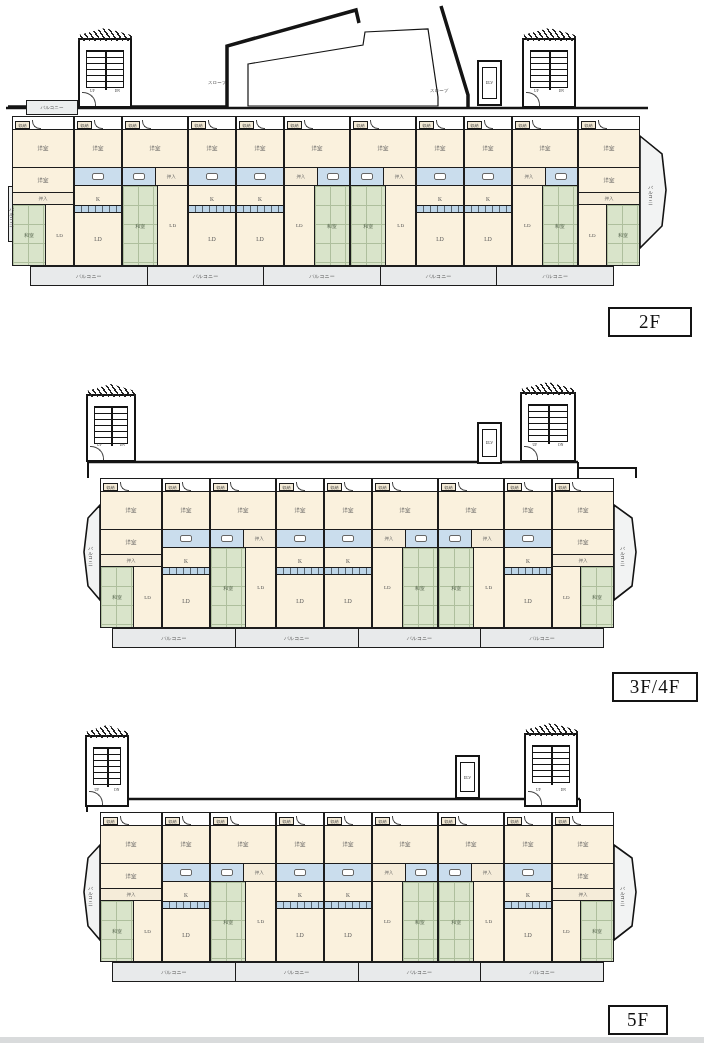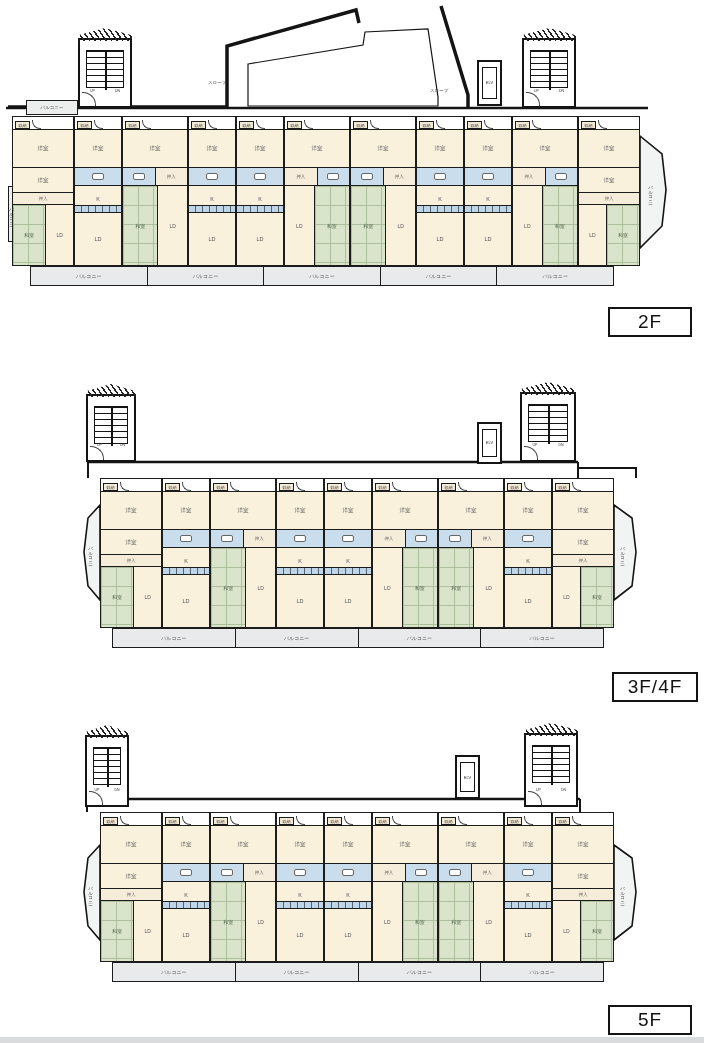--- a/index.html
+++ b/index.html
@@ -1,17 +1,17 @@
 <!DOCTYPE html>
 <html><head>
 <meta charset="utf-8">
 <style>
   html,body{margin:0;padding:0;background:#fff;}
   .sheet{position:relative;width:704px;height:1043px;background:#ffffff;overflow:hidden;
-         font-family:Liberation Sans, sans-serif;}
+         font-family:Liberation Serif, serif;}
   svg.overlay{position:absolute;left:0;top:0;z-index:1;}
 
   
   .band{position:absolute;display:flex;height:150px;z-index:2;}
   .unit{box-sizing:border-box;border:1.6px solid #1c1c1c;background:#faf1dd;
         display:flex;flex-direction:column;}
   .unit.cornerL,.unit.cornerR{width:62px;}
   .unit.b{width:48px;}
   .unit.aL,.unit.aR{width:66px;}
   .unit>*+*{border-top:1.2px solid #1c1c1c;}
@@ -621,18 +621,18 @@
           <div class="tatami">和室</div>
         </div>
       </div>
     </div>
   <div class="balc" id="balc-2" style="left:112px;top:962px;width:492px;">
       <div class="bseg">バルコニー</div>
       <div class="bseg">バルコニー</div>
       <div class="bseg">バルコニー</div>
       <div class="bseg">バルコニー</div>
     </div>
-  <div class="tag" style="left:608px;top:1005px;width:84px;height:30px;">
+  <div class="tag" style="left:608px;top:1005px;width:60px;height:30px;">
       <span>5F</span>
     </div>
 
   <div class="botbar"></div>
 </div>
 
 </body></html>

